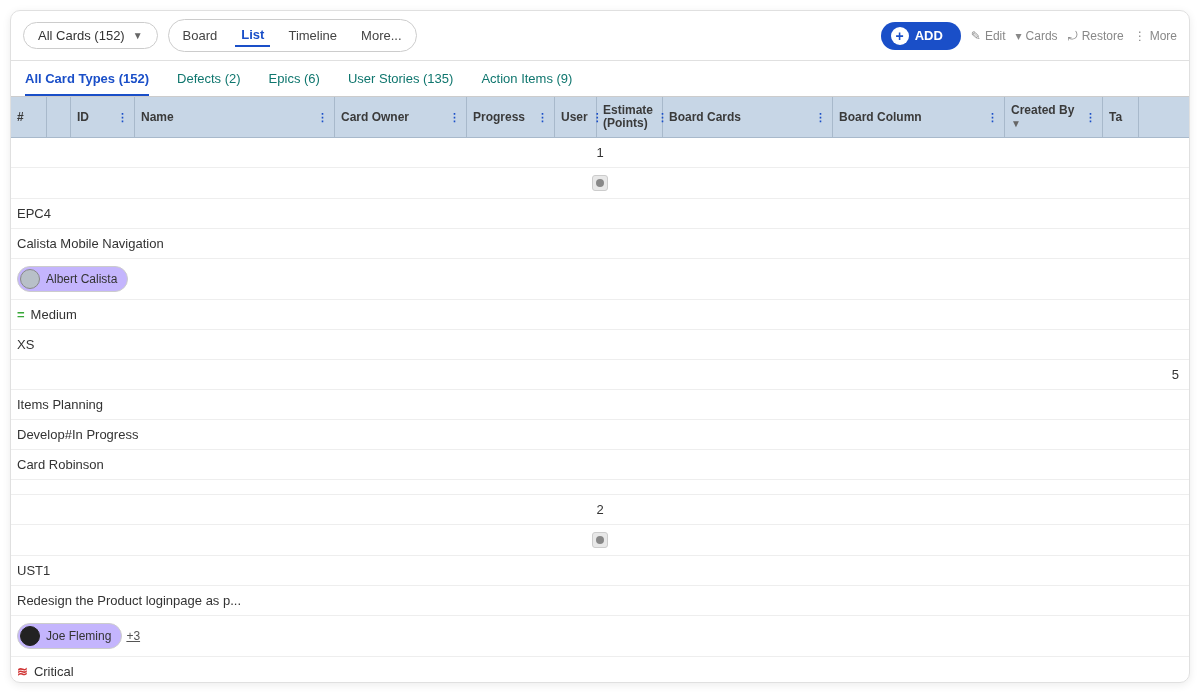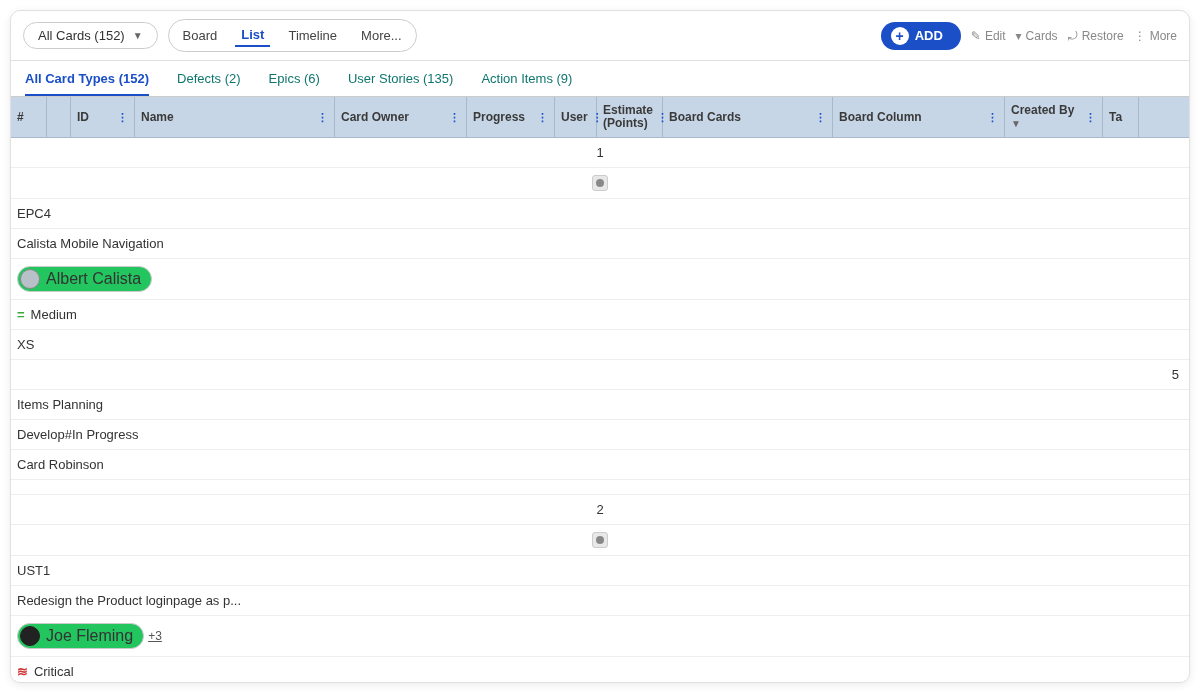--- a/index.html
+++ b/index.html
@@ -18,21 +18,21 @@
 .type-tab { padding-bottom: 8px; cursor: pointer; color: #0f766e; }
 .type-tab.active { color: #1a4fc8; border-bottom: 2px solid #1a4fc8; font-weight: 700; }
 .grid { display: grid; grid-template-columns: 36px 24px 64px 200px 132px 88px 42px 66px 170px 172px 98px 36px; }
 .header-row { background: #c7d6e6; font-weight: 600; color: #3a3a3a; border-bottom: 1px solid #a8b9cb; }
 .header-cell { padding: 7px 6px; border-right: 1px solid #a8b9cb; display: flex; align-items: center; justify-content: space-between; font-size: 12px; }
 .header-cell .col-menu { color: #1a4fc8; font-size: 11px; margin-left: 4px; cursor: pointer; }
 .data-row { display: contents; }
 .data-cell { padding: 7px 6px; border-bottom: 1px solid #eee; display: flex; align-items: center; white-space: nowrap; overflow: hidden; text-overflow: ellipsis; }
 .num-cell { justify-content: center; }
 .right-cell { justify-content: flex-end; padding-right: 10px; }
-.owner-pill { border: 1px solid #ccc; border-radius: 14px; padding: 2px 10px 2px 2px; display: inline-flex; align-items: center; gap: 6px; font-size: 16px; background: #22c55e; }
+.owner-pill { border: 1px solid #ccc; border-radius: 14px; padding: 2px 10px 2px 2px; display: inline-flex; align-items: center; gap: 6px; font-size: 12px; background: #c4b5fd; }
 .owner-pill .av { width: 20px; height: 20px; border-radius: 50%; background: #b8c0c8; border: 1px solid #888; display: inline-block; }
 .owner-pill.dark .av { background: #222; border-color: #222; }
 .extra { text-decoration: underline; color: #555; margin-left: 4px; font-size: 12px; }
 .prio { display: inline-flex; align-items: center; gap: 6px; }
 .sym { font-weight: bold; font-size: 13px; line-height: 1; }
 .sym.green { color: #38a838; }
 .sym.red { color: #d03535; }
 .type-ico { width: 16px; height: 16px; border-radius: 3px; background: #e8e8e8; border: 1px solid #ccc; display: inline-block; position: relative; }
 .type-ico::after { content: ""; position: absolute; left: 3px; top: 3px; width: 8px; height: 8px; border-radius: 50%; background: #888; }
 .scroll-body { overflow-y: auto; max-height: 586px; }

